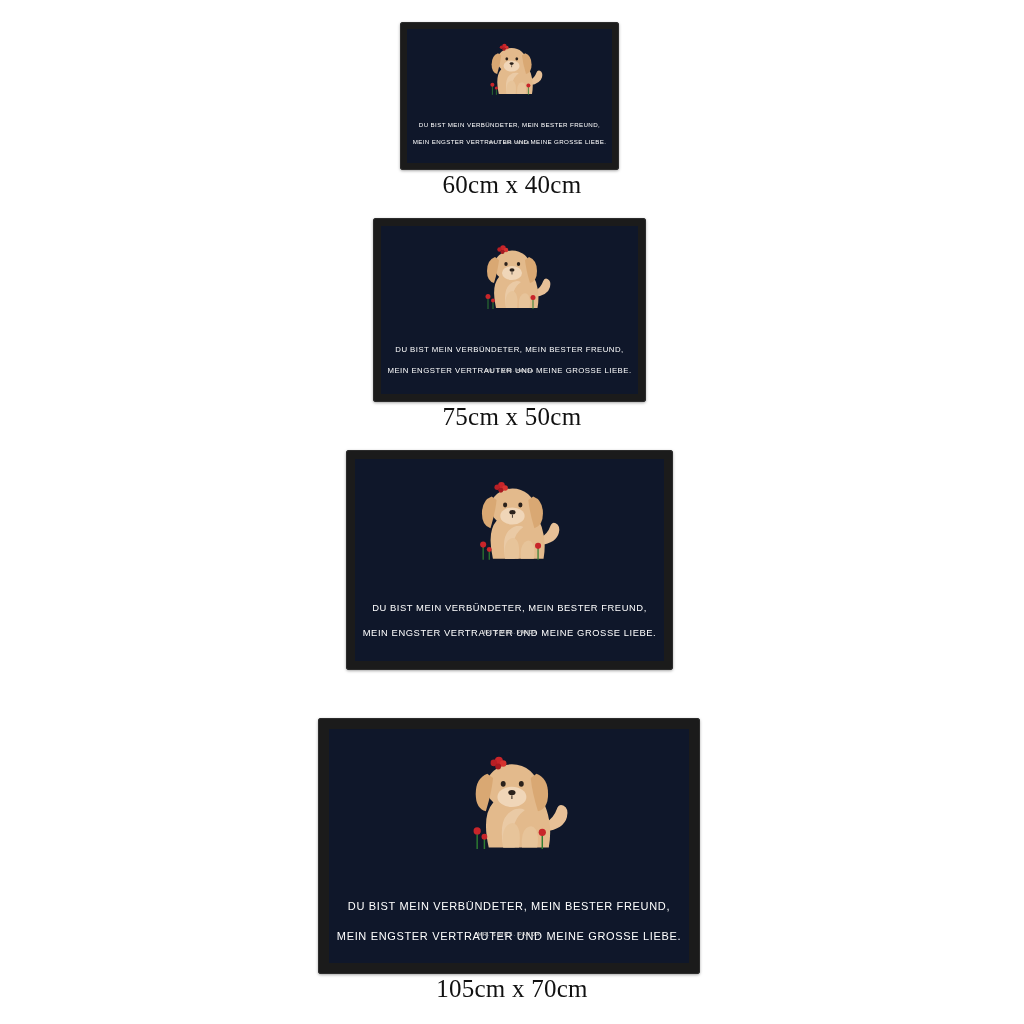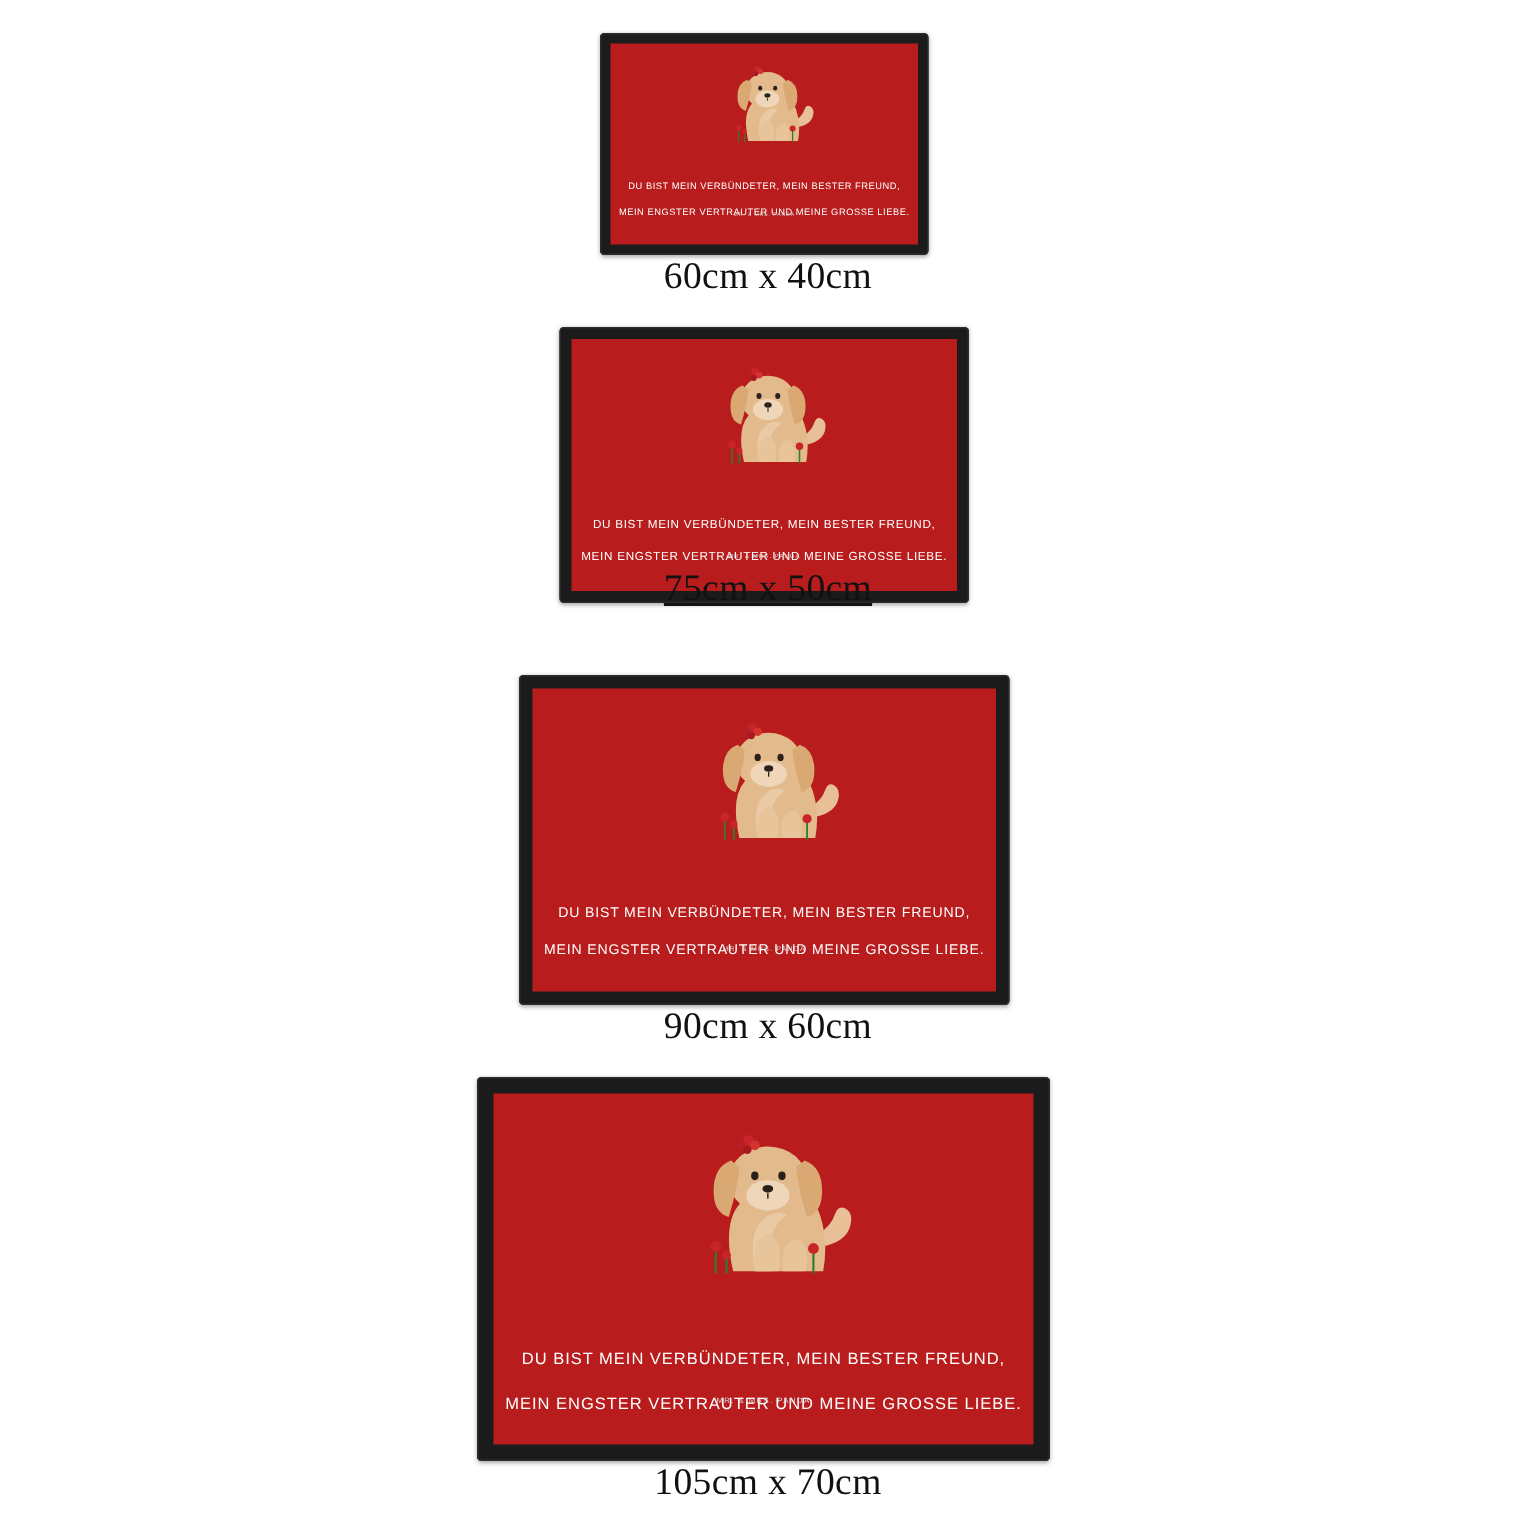--- a/index.html
+++ b/index.html
@@ -43,21 +43,21 @@
     position: absolute;
     left: 0; top: 0; right: 0; bottom: 0;
     border-radius: 3px;
     border: 1px solid #2c2c2c;
     pointer-events: none;
   }
 
   
   .mat-inner {
     position: absolute;
-    background: #b91c1c;
+    background: #0f172a;
     overflow: hidden;
   }
 
   
   .dog {
     position: absolute;
     left: 50%;
     transform: translateX(-50%);
   }
   .dog svg { display: block; }
@@ -96,21 +96,21 @@
     letter-spacing: 0.01em;
   }
 
   
   #mat-0 { left: 400px; top: 22px;  width: 219px; height: 148px; }
   #mat-1 { left: 373px; top: 218px; width: 273px; height: 184px; }
   #mat-2 { left: 346px; top: 450px; width: 327px; height: 220px; }
   #mat-3 { left: 318px; top: 718px; width: 382px; height: 256px; }
 
   #cap-0 { top: 171px; }
-  #cap-1 { top: 379px; text-decoration: underline; }
+  #cap-1 { top: 403px; }
   #cap-2 { top: 671px; }
   #cap-3 { top: 975px; }
 </style>
 </head>
 <body>
 
 <div class="stage">
 
   <div class="mat-group" id="mat-0">
     <div class="mat-frame"></div>
@@ -249,21 +249,20 @@
           </g>
         </svg>
       </div>
       <div class="quote" style="top:130px; font-size:9.4px;">
         <div>Du bist mein Verbündeter, mein bester Freund,</div>
         <div>mein engster Vertrauter und meine große Liebe.</div>
       </div>
       <div class="brand" style="top:171px; font-size:4.6px;">Mr. &amp; Mrs. Panda</div>
     </div>
   </div>
-  <div class="caption" id="cap-2">90cm x 60cm</div>
 
   <div class="mat-group" id="mat-3">
     <div class="mat-frame"></div>
     <div class="mat-inner" style="left:11px; top:11px; right:11px; bottom:11px;">
       <div class="dog" style="top:10px; width:145px;">
         <svg viewBox="0 0 200 170" width="145" height="123" aria-hidden="true">
           <g>
             <path d="M150 128 q26 -4 30 -20 q3 -12 -5 -16 q-6 -3 -9 5 q-4 12 -16 19 z" fill="#e7c097"></path>
             <path d="M72 150 q-10 -44 6 -62 q16 -18 40 -16 q26 2 34 26 q8 24 3 52 z" fill="#e3ba8c"></path>
             <path d="M92 150 q-6 -34 6 -46 q12 -12 24 -6 q-14 10 -16 26 q-2 16 2 26 z" fill="#eccfae" opacity="0.75"></path>

